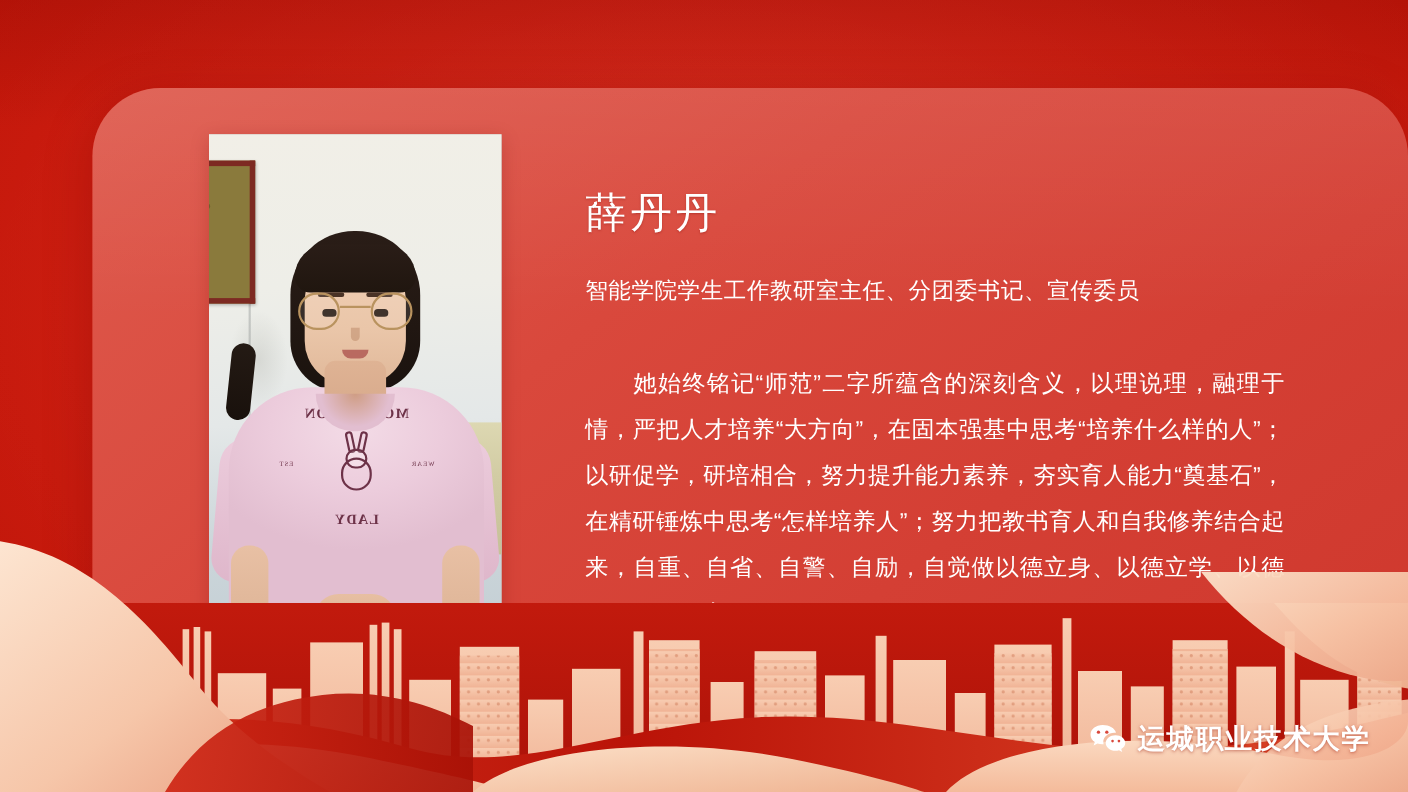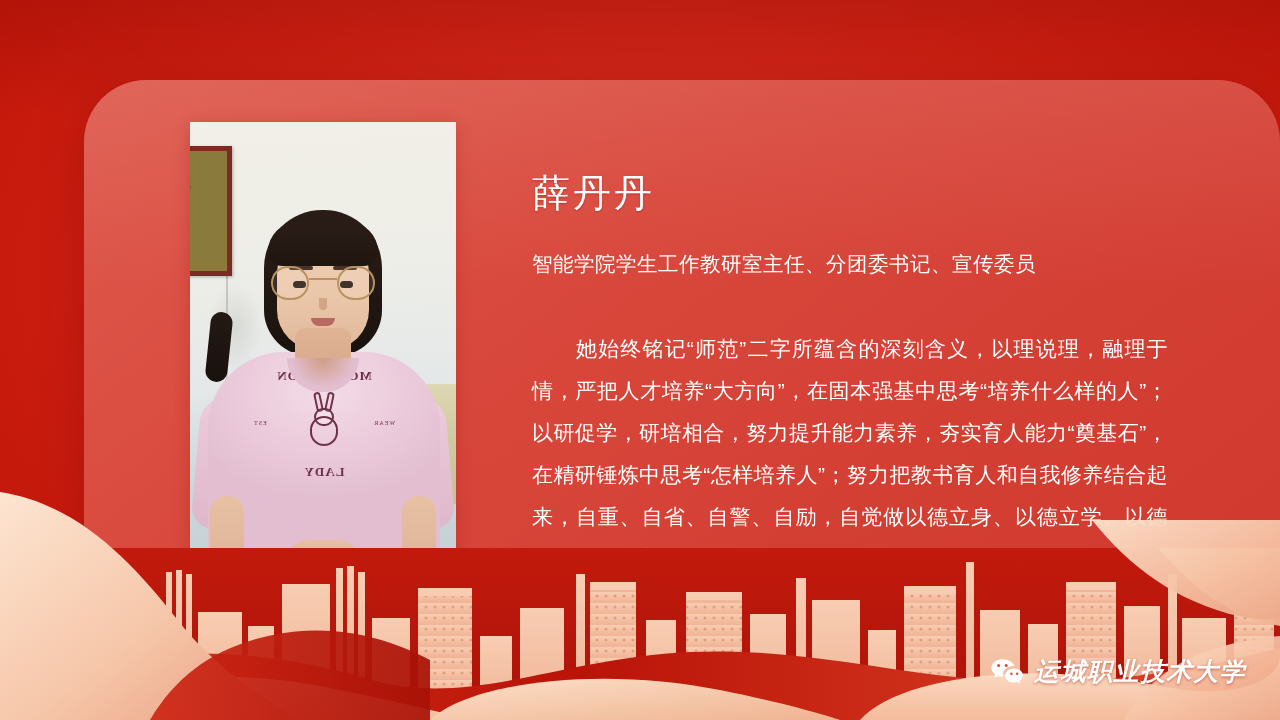--- a/index.html
+++ b/index.html
@@ -287,21 +287,20 @@
     position:absolute; left:0; bottom:0; width:1280px; height:172px;
     overflow:hidden;
   }
   #deco svg { display:block; width:1280px; height:172px; }
 
   
   .watermark {
     position:absolute; right:34px; bottom:32px;
     display:flex; align-items:center; gap:10px;
     z-index:30;
-    font-style:italic;
   }
   .wm-icon { width:34px; height:28px; position:relative; }
   .wm-label {
     font-size:25px; font-weight:bold; color:#ffffff;
     letter-spacing:1.5px;
     text-shadow:0 1px 3px rgba(150,20,8,.5);
   }
 </style>
 </head>
 <body>

